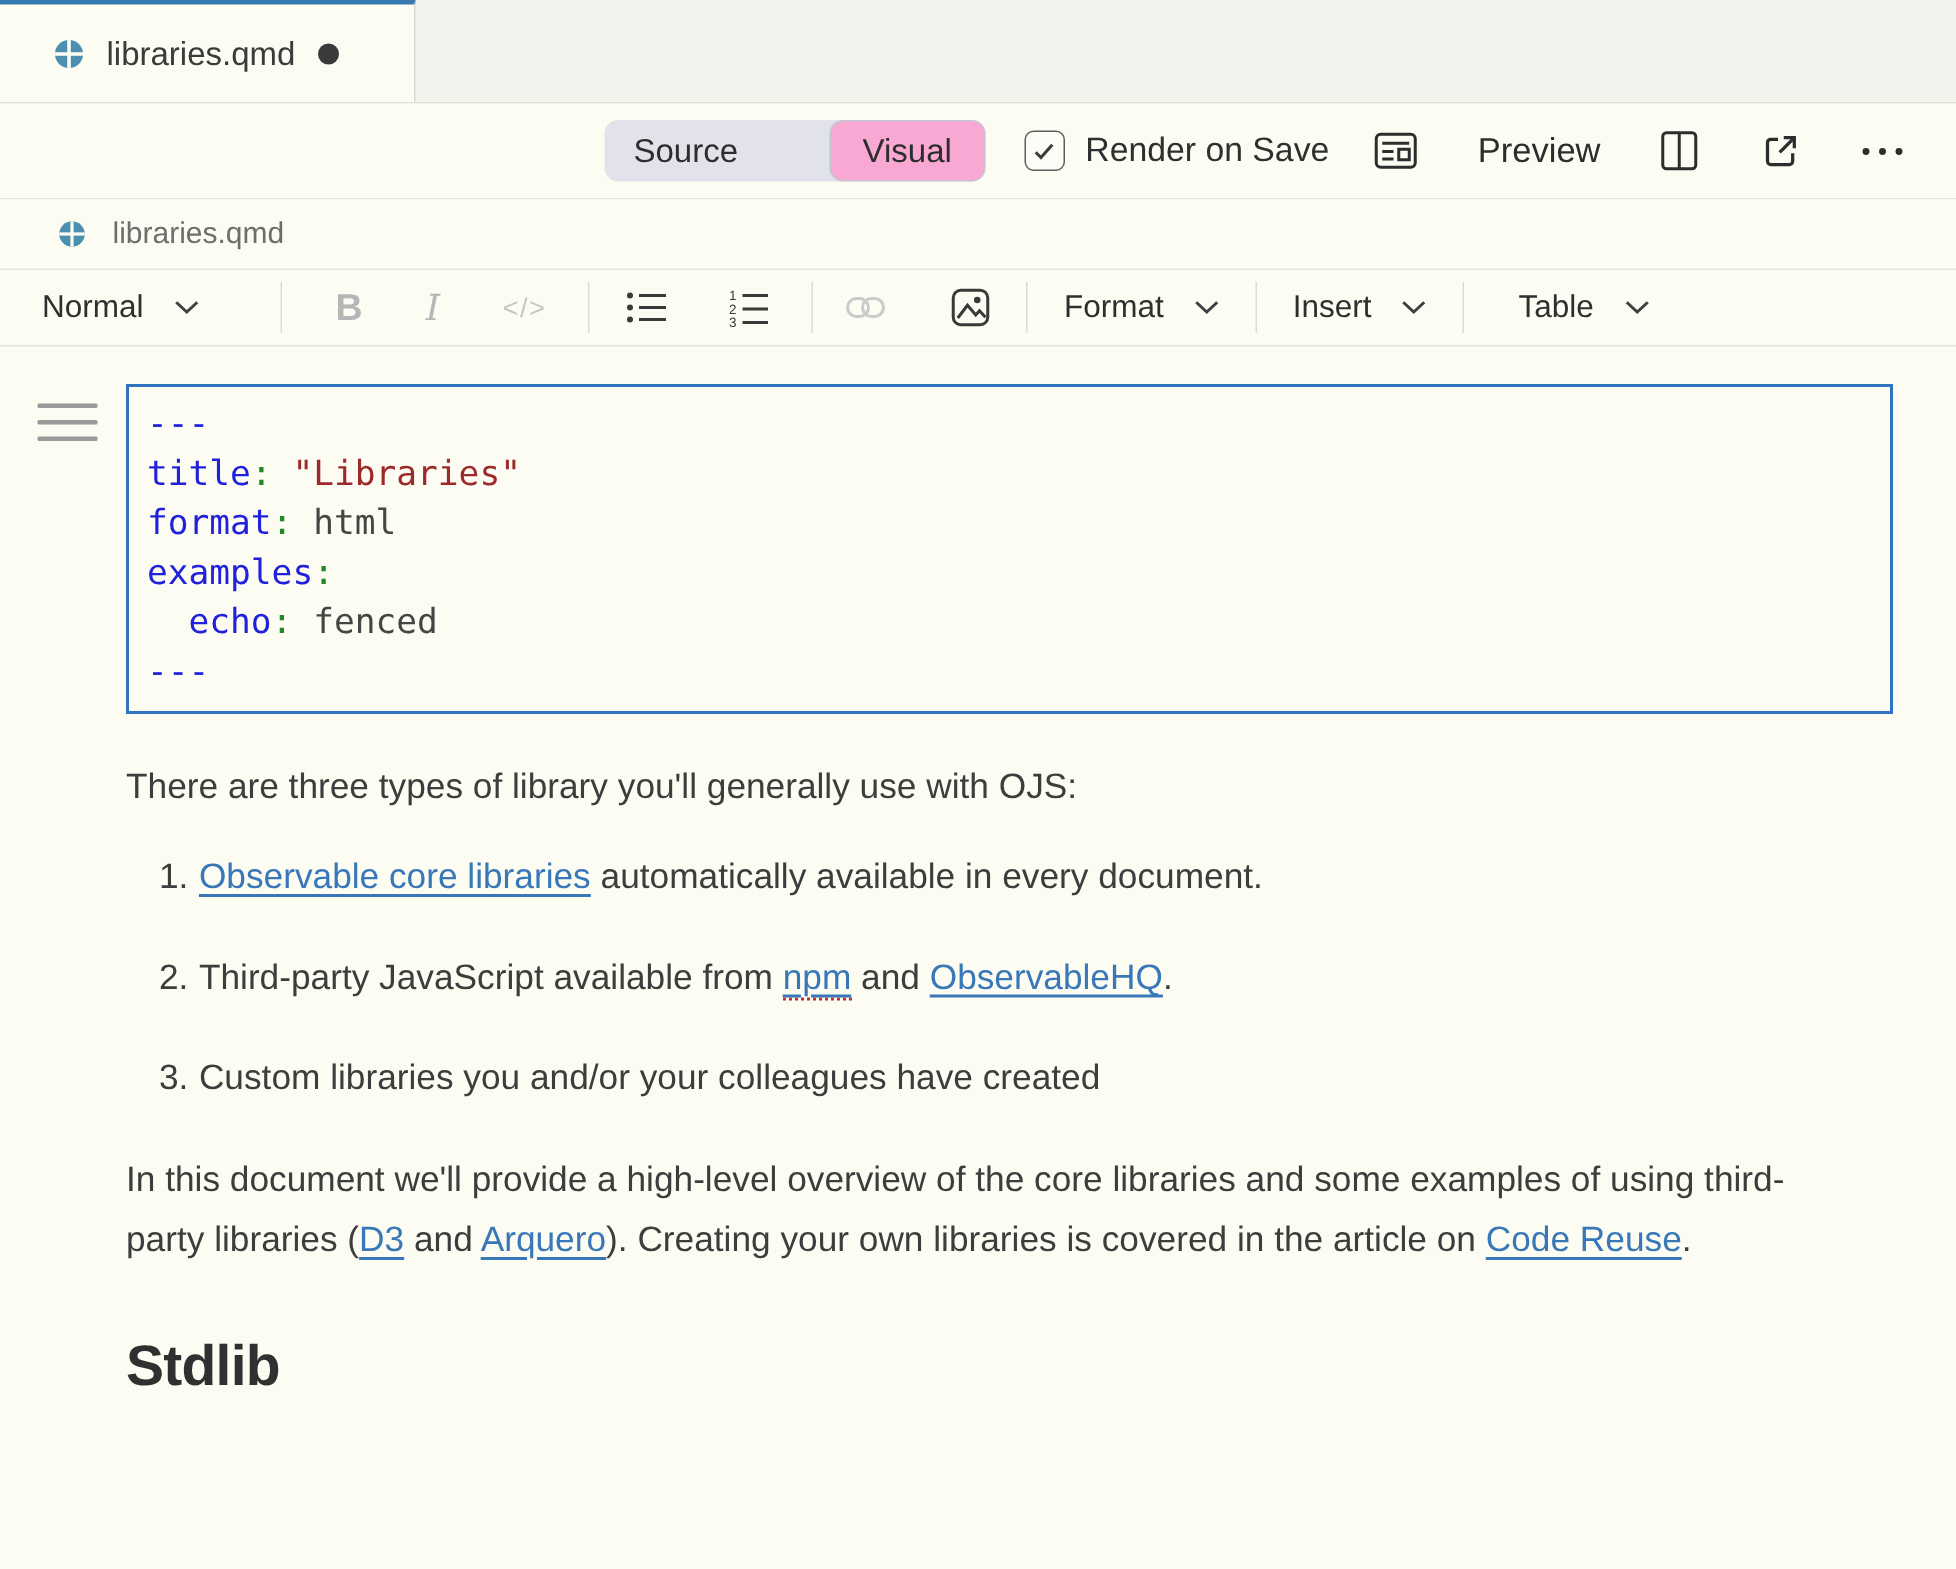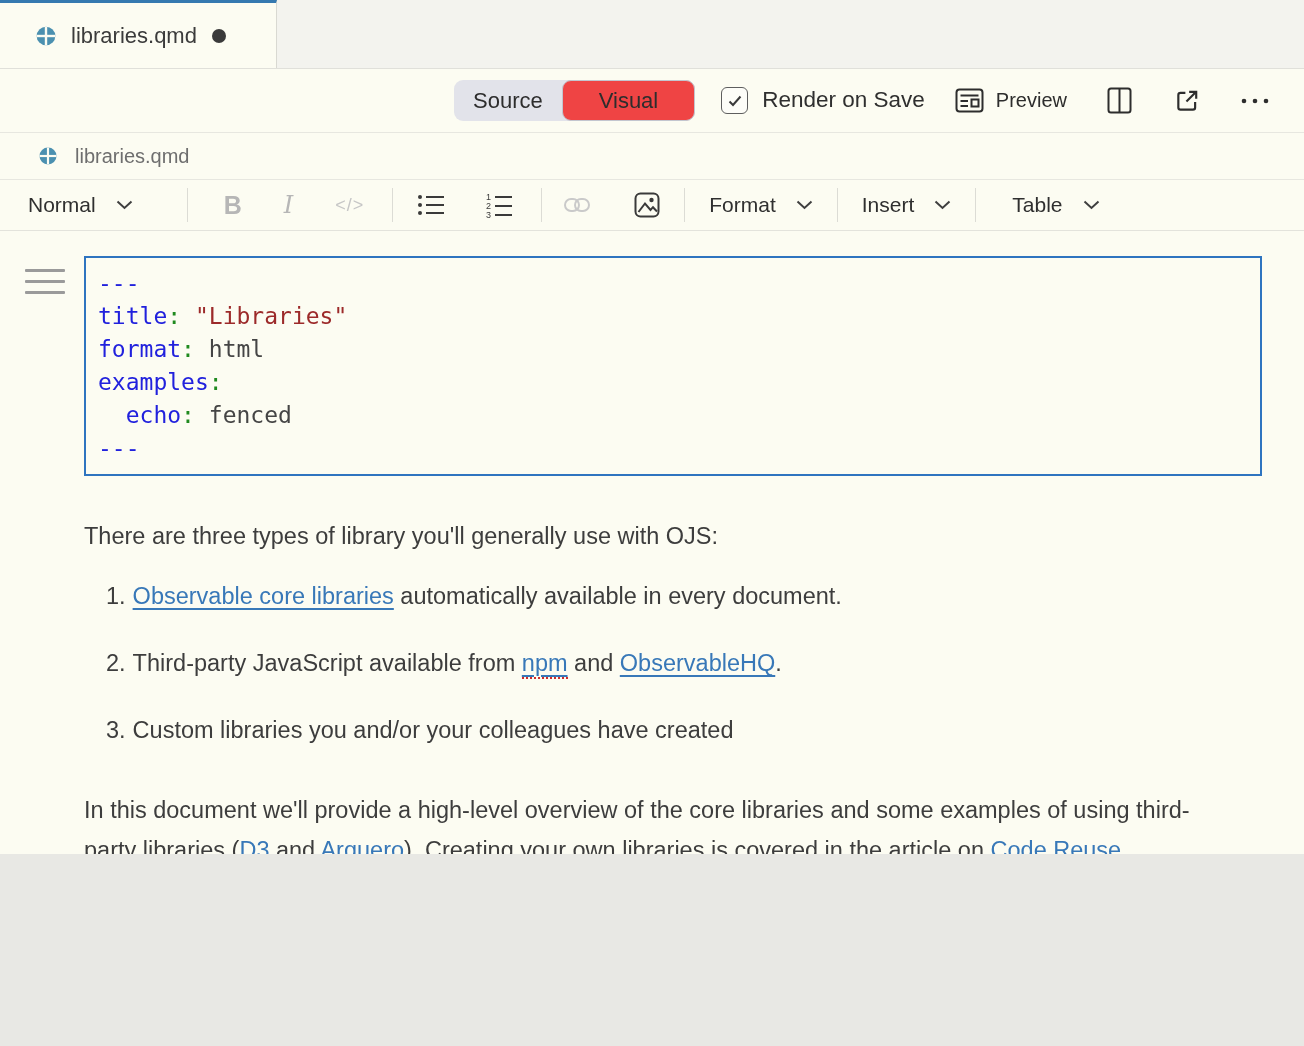--- a/index.html
+++ b/index.html
@@ -1,18 +1,18 @@
 <!DOCTYPE html>
 <html style="--bg-cream: #fcfcf2; --accent-blue: #3579b0; --quarto-blue: #4b90b0; --toggle-bg: #e2e3ea; --toggle-border: #c3c6cf; --link: #3878b8; --text-dark: #3a3a3a; --code-border: #2e74c0; --yaml-key: #2121dd; --yaml-colon: #1f8a1f; --yaml-string: #9c2a2a; --yaml-value: #454545;"><head>
 <meta charset="utf-8">
 <style>
   * { margin:0; padding:0; box-sizing:border-box; }
   html,body { background:#e8e8e4; }
   .app {
-    position:relative; width:1304px; height:854px; overflow:hidden;
+    position:relative; width:1304px; height:1046px; overflow:hidden;
     background: var(--bg-cream, #fcfcf2);
     font-family:"Liberation Sans", sans-serif;
     color: var(--text-dark, #3a3a3a);
   }
   
   .tabbar { height:69px; background:#f3f3ee; border-bottom:1px solid #e0e0da; display:flex; }
   .tab {
     width:277px; height:100%; background:var(--bg-cream,#fcfcf2);
     border-top:3px solid var(--accent-blue,#3579b0); border-right:1px solid #d9d9d2;
     display:flex; align-items:center; padding-left:35px; cursor:pointer;
@@ -20,27 +20,27 @@
   .tab-title { font-size:22px; color:#3b3b3b; margin-left:14px; }
   .mod-dot { width:14px; height:14px; border-radius:50%; background:#3a3a3a; margin-left:15px; }
   
   .toolbar {
     height:64px; display:flex; align-items:center; justify-content:flex-end;
     padding-right:34px; border-bottom:1px solid #e7e7e0; background:var(--bg-cream,#fcfcf2);
   }
   .seg { display:flex; align-items:center; background:var(--toggle-bg,#e2e3ea); border-radius:9px; height:41px; }
   .seg button { font-family:inherit; font-size:22px; color:#2d2d2d; background:transparent; border:none; height:41px; cursor:pointer; }
   .seg .seg-source { padding:0 19px;border-radius:14px; }
-  .seg .seg-visual { background:#ef4444; border:1px solid var(--toggle-border,#c3c6cf); border-radius:9px; padding:0 36px; }
+  .seg .seg-visual { background:#f9a8d4; border:1px solid var(--toggle-border,#c3c6cf); border-radius:9px; padding:0 21px;margin-left:42px; }
   .ros { display:flex; align-items:flex-start; gap:14px; margin-left:26px; cursor:pointer; }
   .checkbox { width:27px; height:27px; border:1.6px solid #5e5e5e; border-radius:6px; background:#fdfdf8; display:flex; align-items:center; justify-content:center; }
   .ros-label { font-size:22.5px; color:#2f2f2f; }
   .icon-btn { background:none; border:none; cursor:pointer; display:flex; align-items:center; gap:12px; color:#2d2d2d; }
   .preview-btn { margin-left:30px; font-family:inherit; }
-  .preview-label { font-size:20px; color:#2d2d2d; }
+  .preview-label { font-size:23px; color:#2d2d2d;margin-left:28px; }
   .split-btn { margin-left:40px; }
   .ext-btn { margin-left:42px; }
   .more-btn { margin-left:40px; }
   
   .breadcrumb { height:47px; display:flex; align-items:center; padding-left:38px; border-bottom:1px solid #e7e7e0; background:var(--bg-cream,#fcfcf2); }
   .crumb-file { font-size:20px; color:#6e6e6e; margin-left:17px; }
   
   .fmt { height:51px; display:flex; align-items:center; padding-left:22px; border-bottom:1px solid #e3e3dc; background:var(--bg-cream,#fcfcf2); font-size:21px; }
   .fmt .menu-btn { background:none; border:none; font-family:inherit; font-size:21px; color:#2f2f2f; display:flex; align-items:center; gap:20px; cursor:pointer; padding:0 6px; }
   .fmt .tool-btn { background:none; border:none; cursor:pointer; display:flex; align-items:center; padding:0 6px; }
@@ -56,21 +56,21 @@
     border:2px solid var(--code-border,#2e74c0); padding:9px 12px;
     font-family:"DejaVu Sans Mono", monospace; font-size:23px; line-height:33px;
     color: var(--yaml-value,#454545); cursor:text;
   }
   .y-key { color:var(--yaml-key,#2121dd); }
   .y-colon { color:var(--yaml-colon,#1f8a1f); }
   .y-str { color:var(--yaml-string,#9c2a2a); }
   .y-dash { color:var(--yaml-key,#2121dd); }
   .y-indent { padding-left:2ch; }
   h1.doc-h1 { font-size:38px; font-weight:700; color:#303030; letter-spacing:-0.5px; margin-top:46px; }
-  .doc-p { font-size:23.5px; line-height:40px; color:#3d3d3d; max-width:1150px; margin-top:40px; }
+  .doc-p { font-size:23.5px; line-height:40px; color:#3d3d3d; max-width:1150px; margin-top:28px; }
   .doc-list { margin-top:20px; }
   .doc-li { font-size:23.5px; line-height:40px; color:#3d3d3d; margin:0 0 27px 22px; max-width:1130px; }
   .doc-li .num { margin-right:7px; }
   a.doc-link { color:var(--link,#3878b8); text-decoration:underline; text-underline-offset:4px; cursor:pointer; }
   a.spell-error { border-bottom:2px dotted #cf2b2b; padding-bottom:1px; }
   .para2 { }
   h1.stdlib { margin-top:44px; }
   svg { display:block; }
 </style>
 </head>

